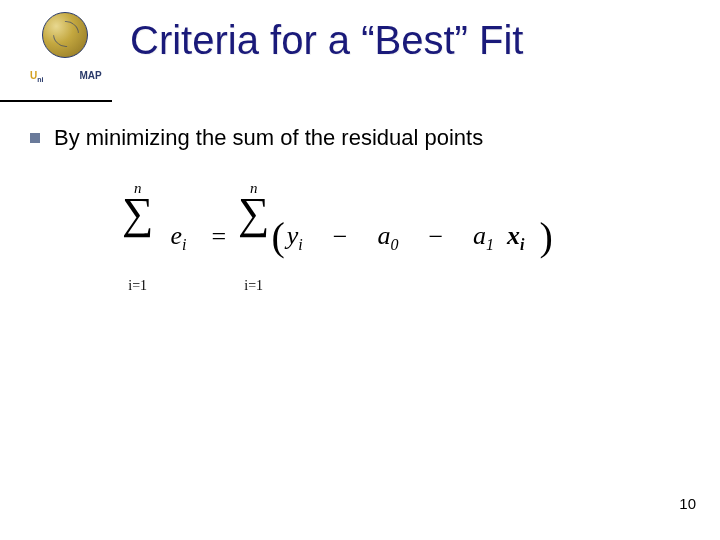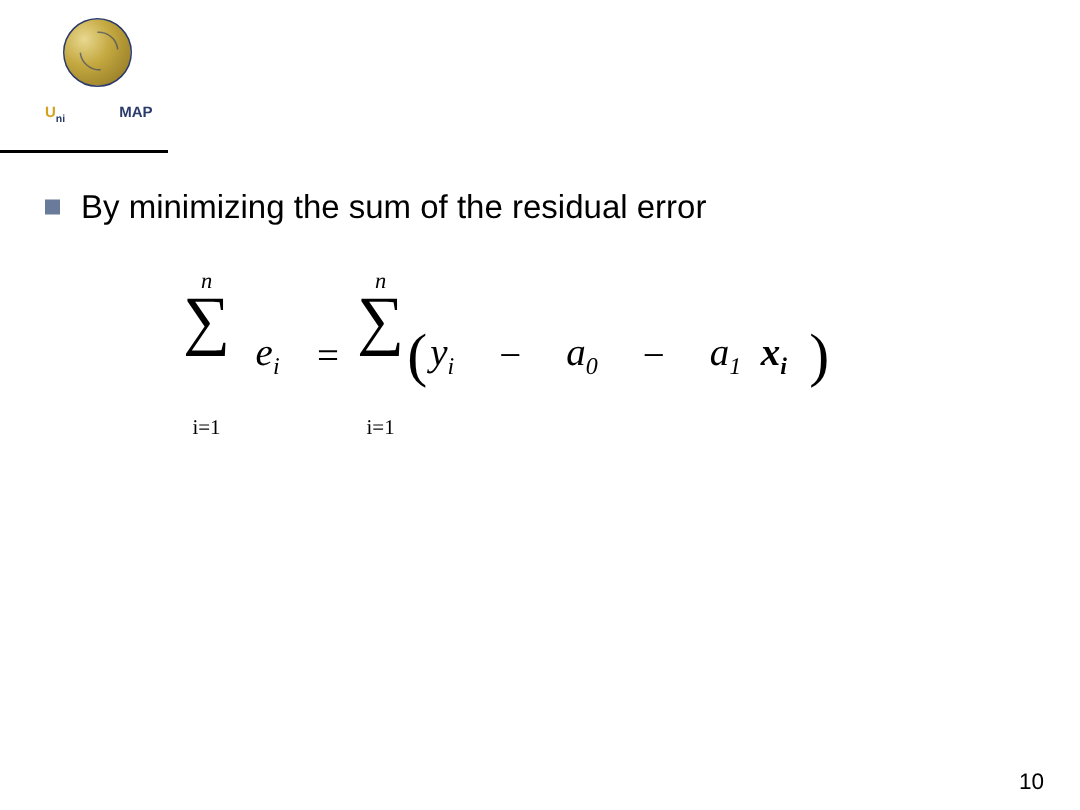--- a/index.html
+++ b/index.html
@@ -132,47 +132,48 @@
   }
   .eq-equals {
     margin: 0 10px;
   }
   .paren {
     font-size: 40px;
     line-height: 0.8;
   }
   .page-number {
     position: absolute;
-    bottom: 10px;
+    bottom: 28px;
     right: 24px;
     font-size: 15px;
     color: #000;
   }
 </style>
 </head>
 <body>
 
 <div class="slide">
 
   <div class="header">
     <div class="logo">
       <div class="logo-globe"></div>
       <div class="logo-text">
         <span class="uni">U</span><span class="ni-sub">ni</span><span class="map">MAP</span>
       </div>
     </div>
+    <div class="title">Criteria for a “Best” Fit</div>
   </div>
 
   <div class="title-underline"></div>
 
   <div class="content">
 
     <div class="bullet-row">
       <div class="bullet-square"></div>
-      <div class="bullet-text">By minimizing the sum of the residual error</div>
+      <div class="bullet-text">By minimizing the sum of the residual points</div>
     </div>
 
     <div class="equation">
       <span class="sigma-block">
         <span class="sigma-top">n</span>
         <span class="sigma-sym">∑</span>
         <span class="sigma-bot">i=1</span>
       </span>
       <span class="eq-term">
         <span>e</span><sub>i</sub>

